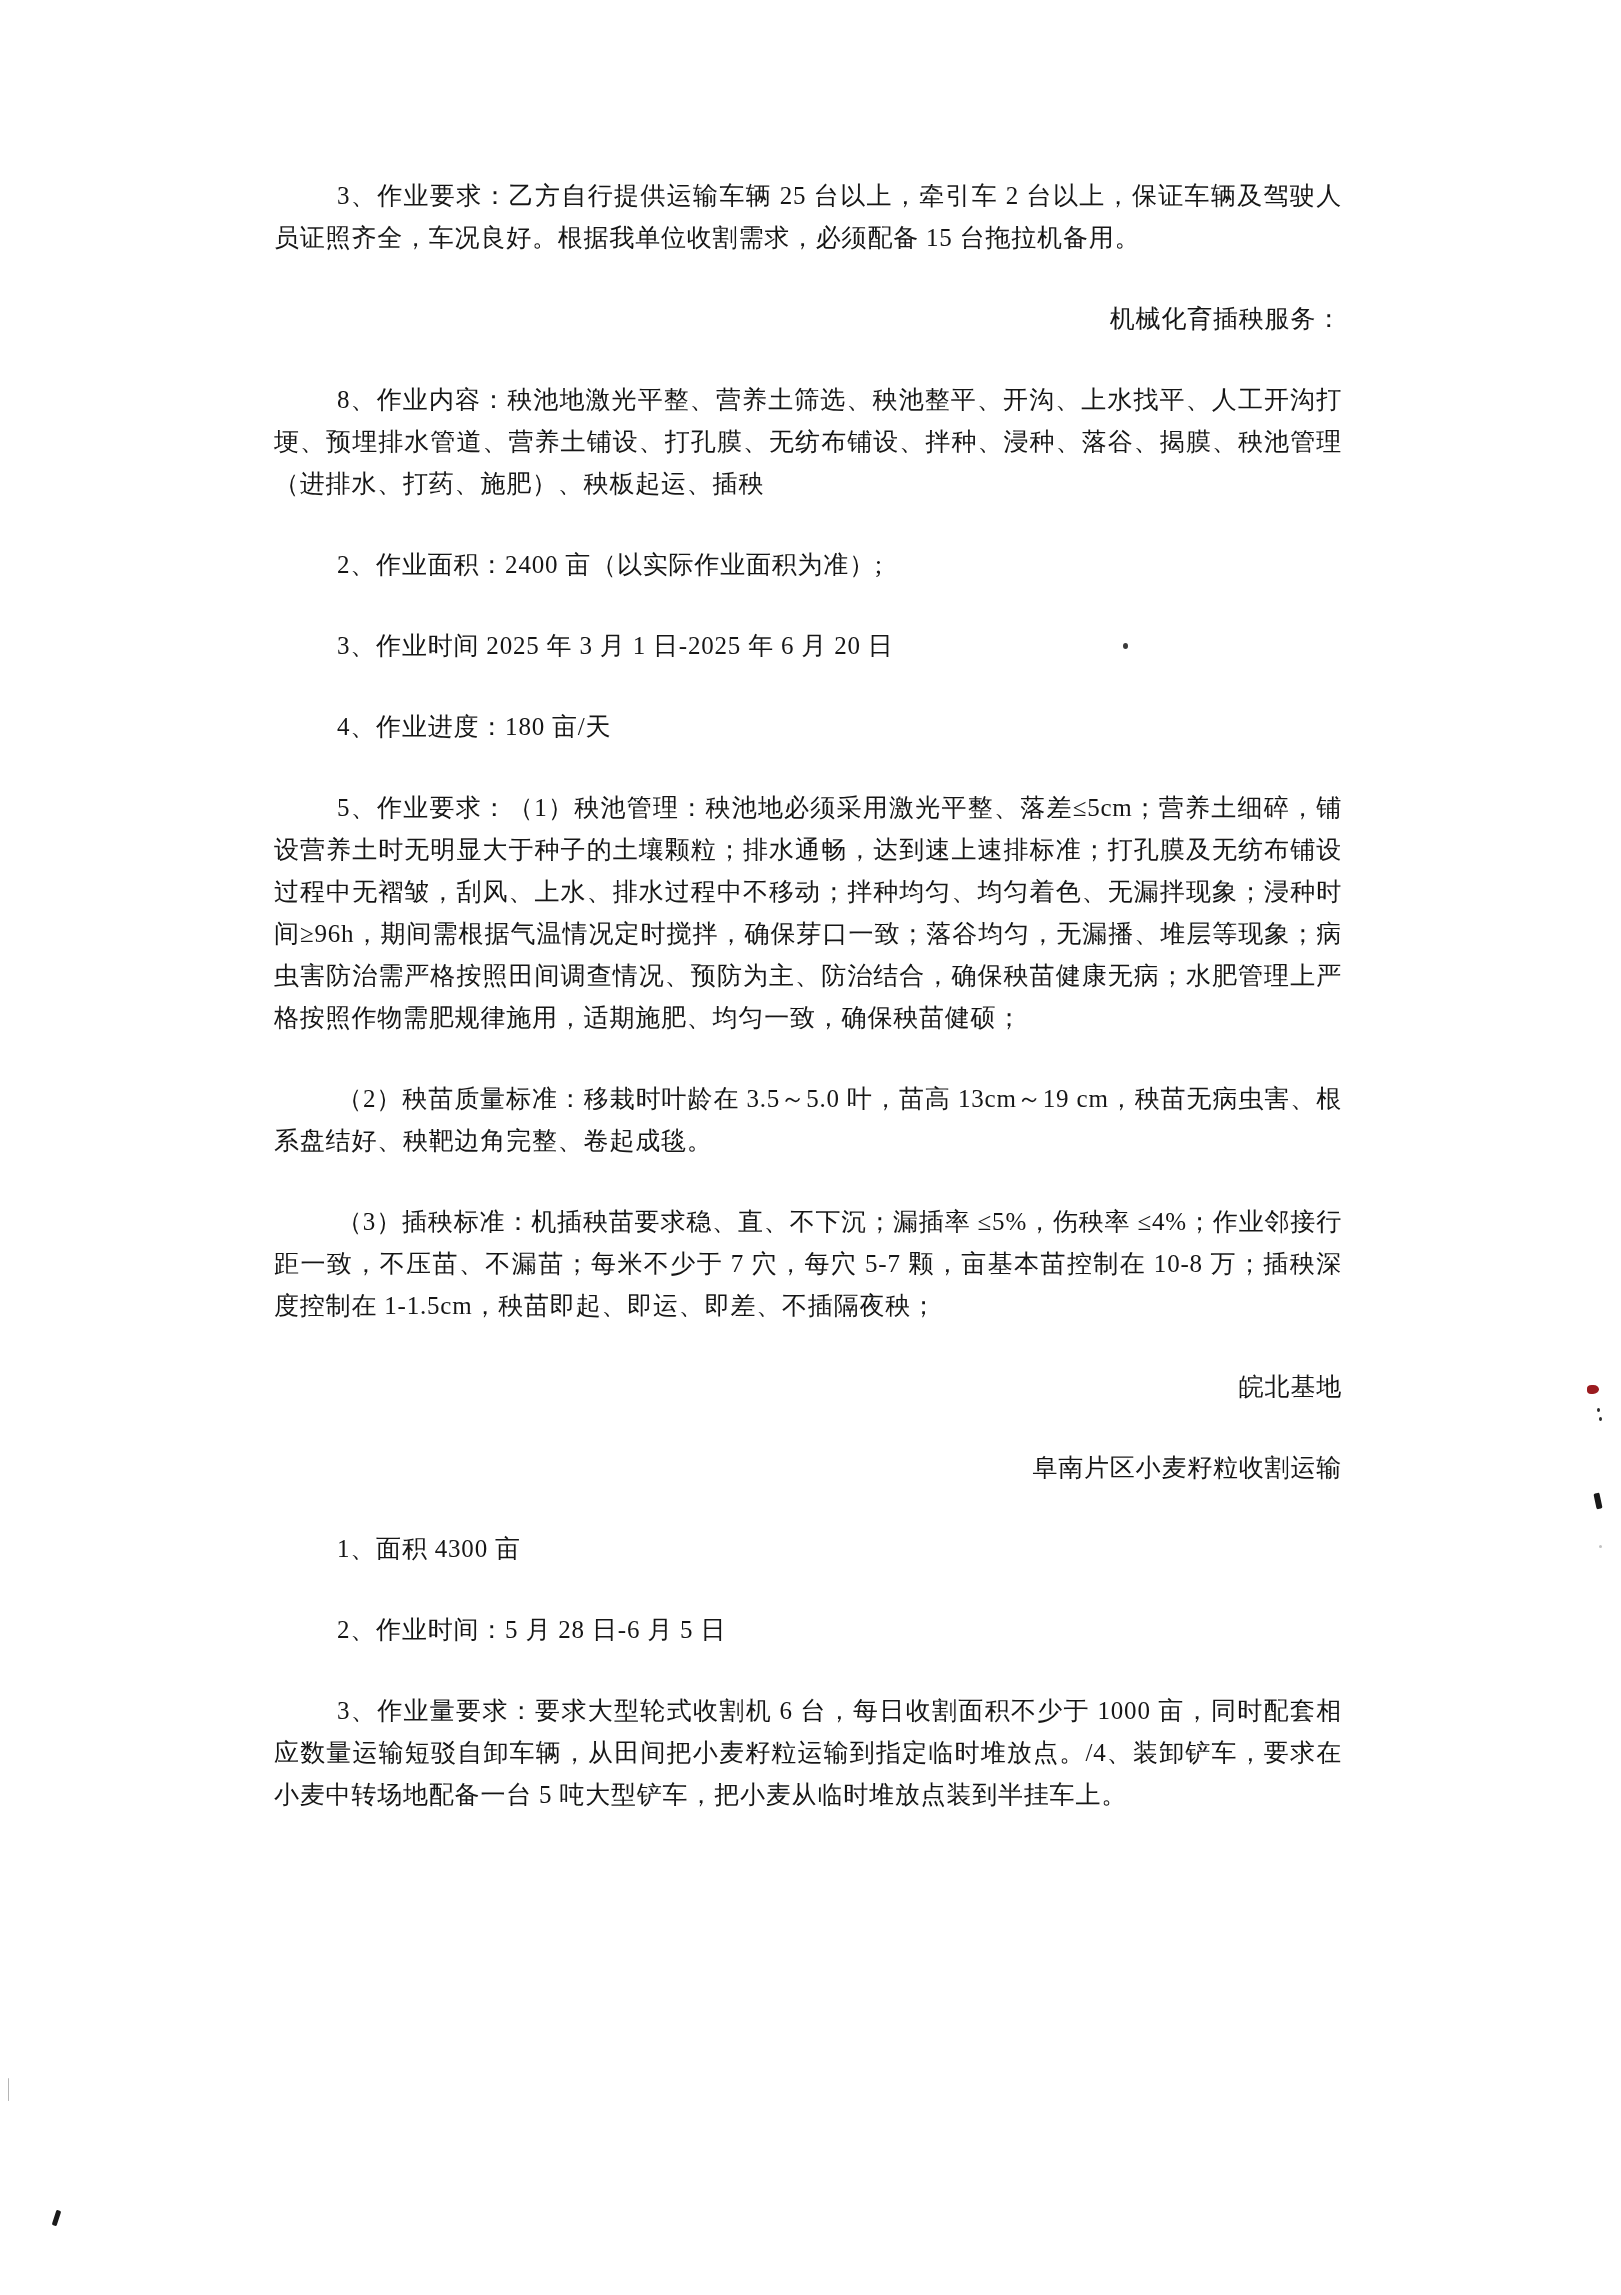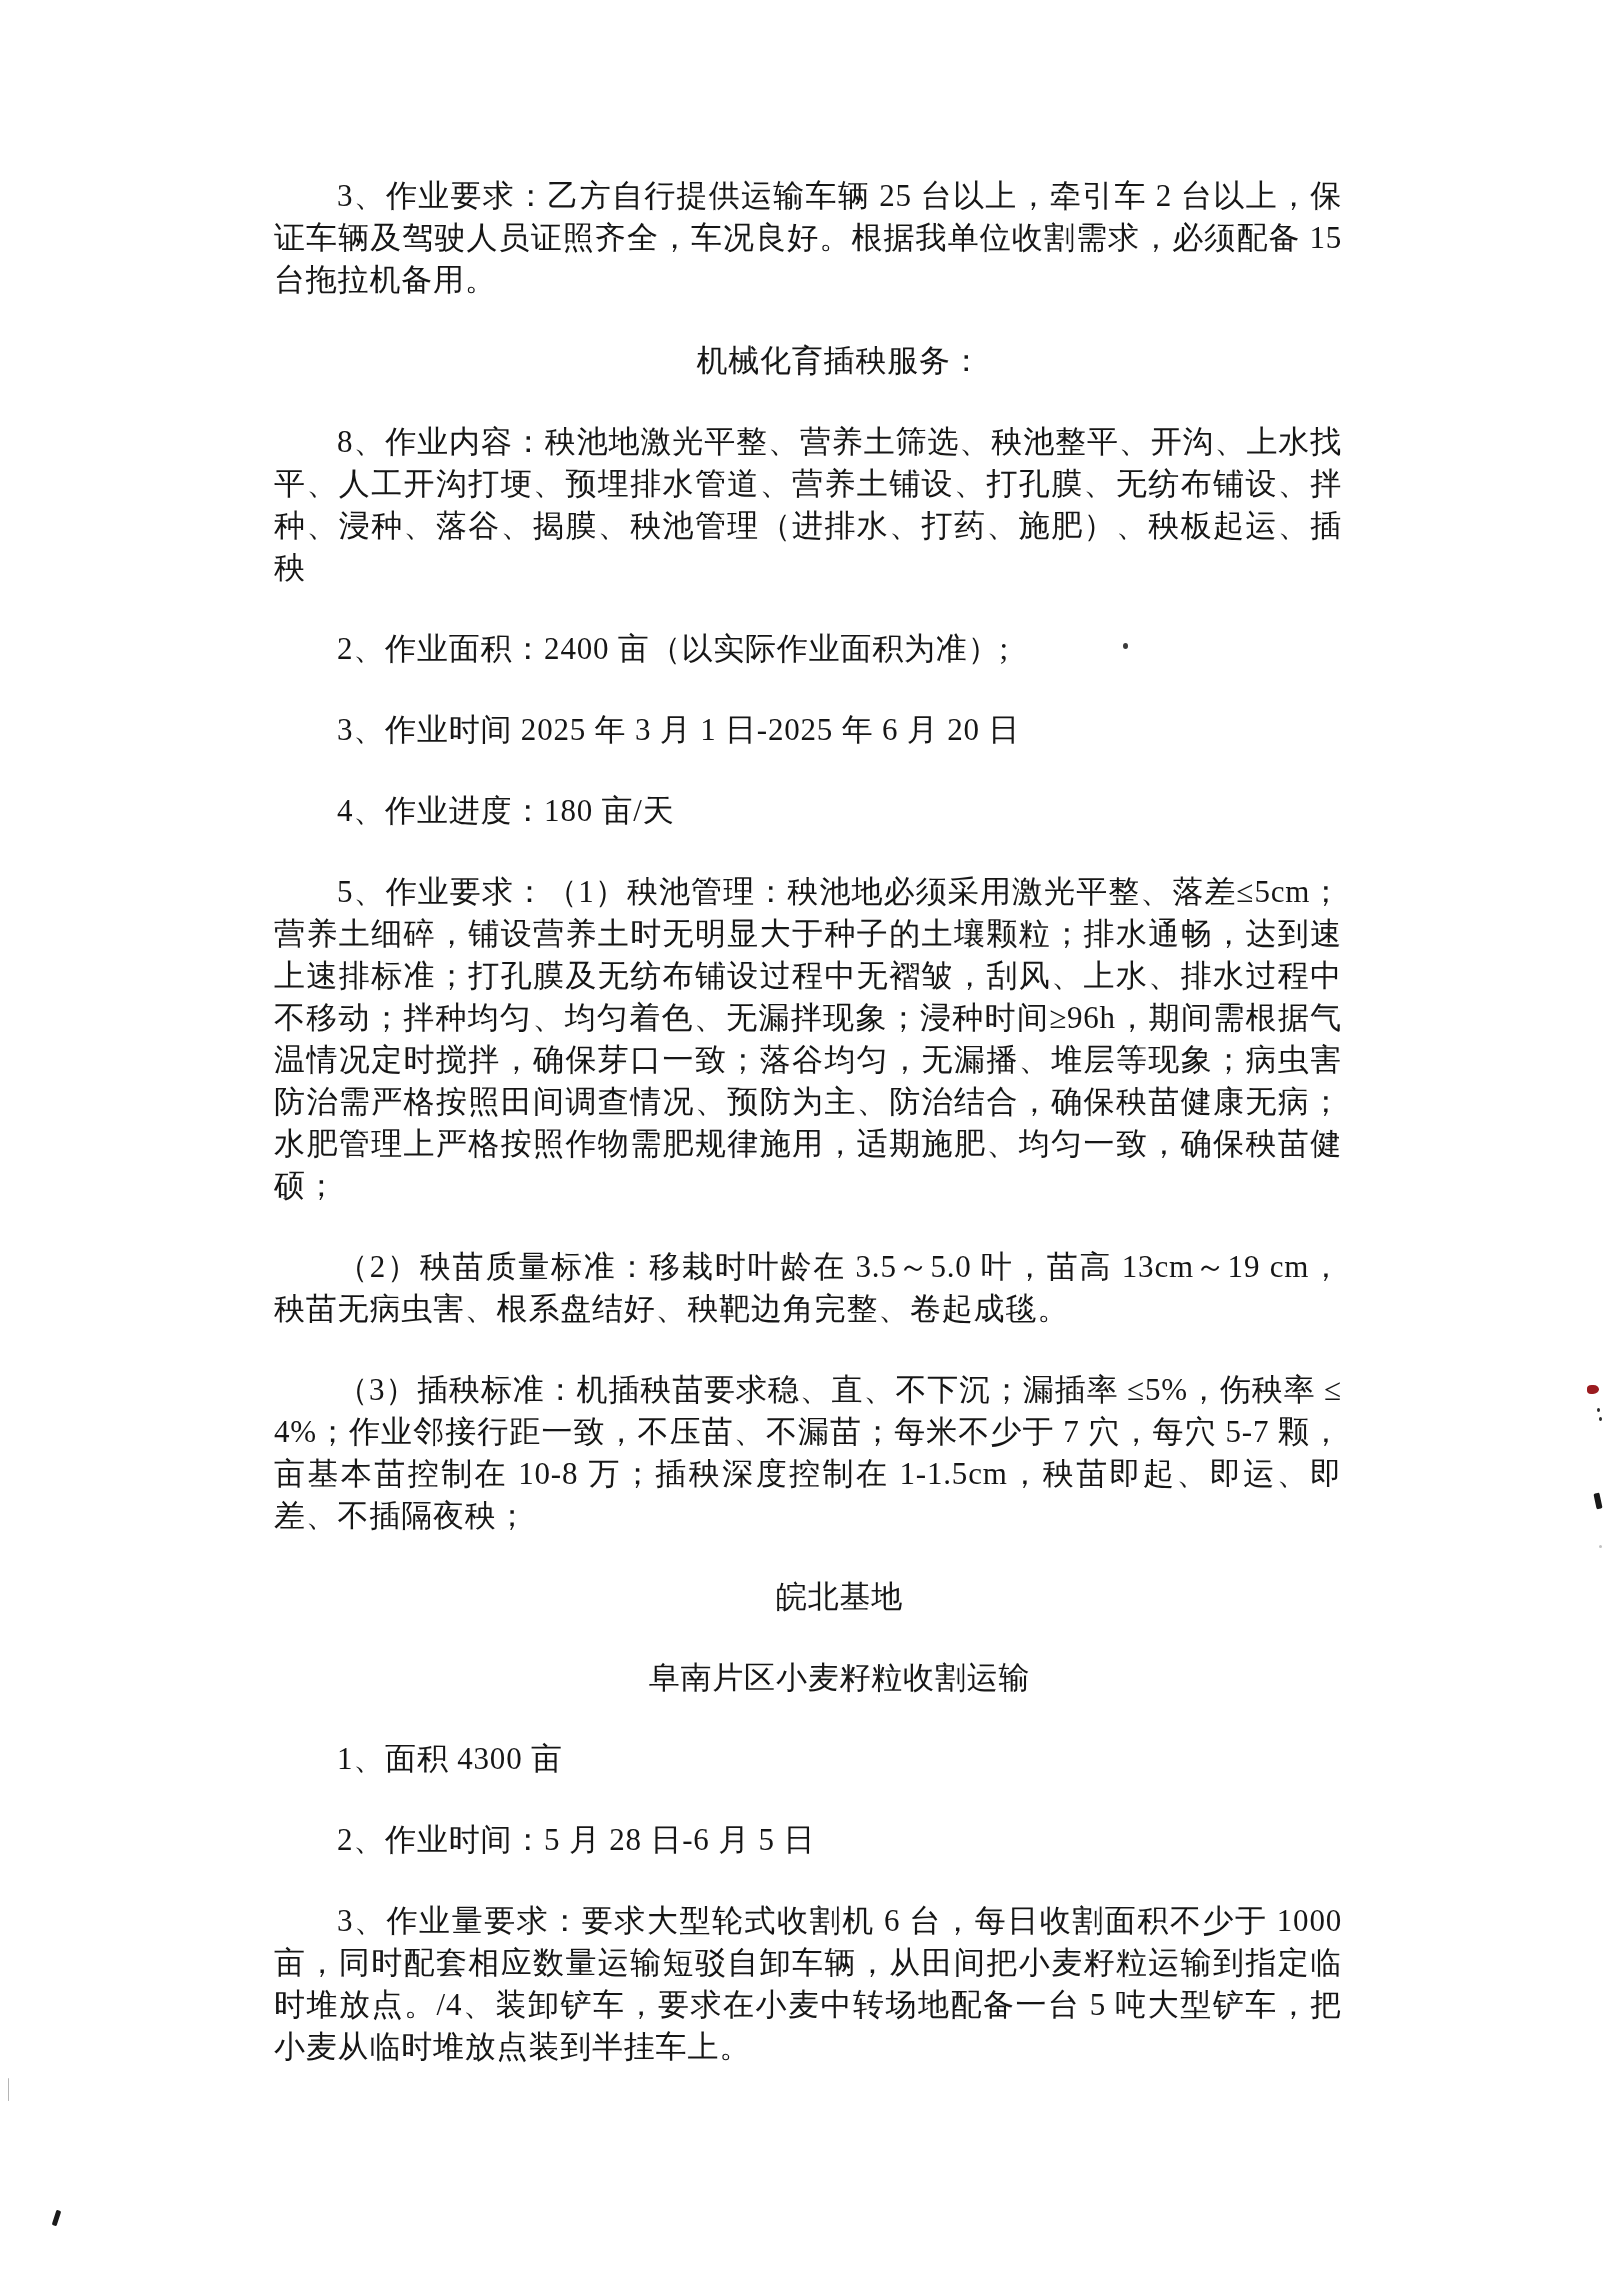--- a/index.html
+++ b/index.html
@@ -18,29 +18,29 @@
   }
   .doc {
     position: absolute;
     left: 274px;
     top: 175px;
     width: 1068px;
     color: #161616;
   }
   .para {
     margin: 0 0 39px 0;
-    font-size: 31px;
+    font-size: 25px;
     line-height: 42px;
     letter-spacing: 0.8px;
     text-indent: 63px;
     text-align: justify;
     word-break: break-all;
   }
   .heading {
-    text-align: center;
+    text-align: right;
   }
   .artifact-layer {
     position: absolute;
     inset: 0;
     pointer-events: none;
   }
   .artifact { position: absolute; }
   .artifact.dot  { border-radius: 50%; }
   .artifact.blob { border-radius: 45% 55% 60% 40%; }
   .artifact.slash { border-radius: 1.7px; }

